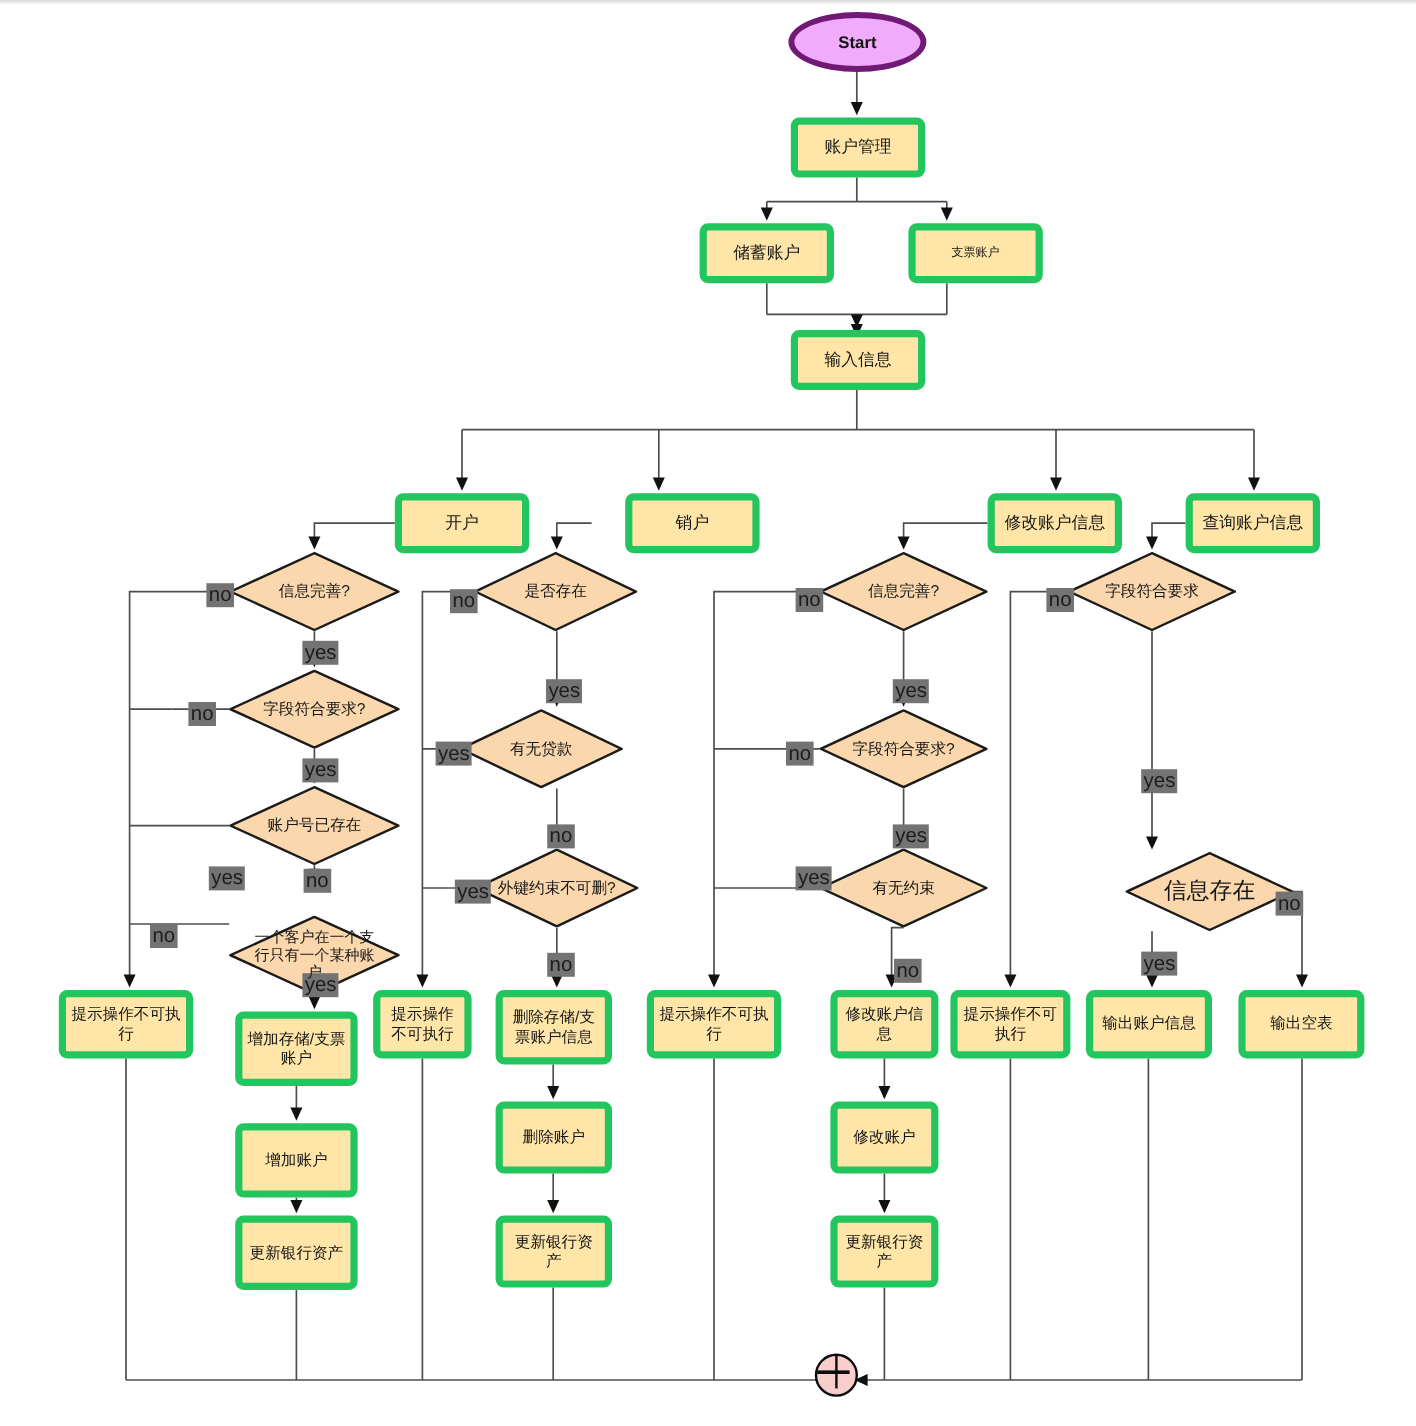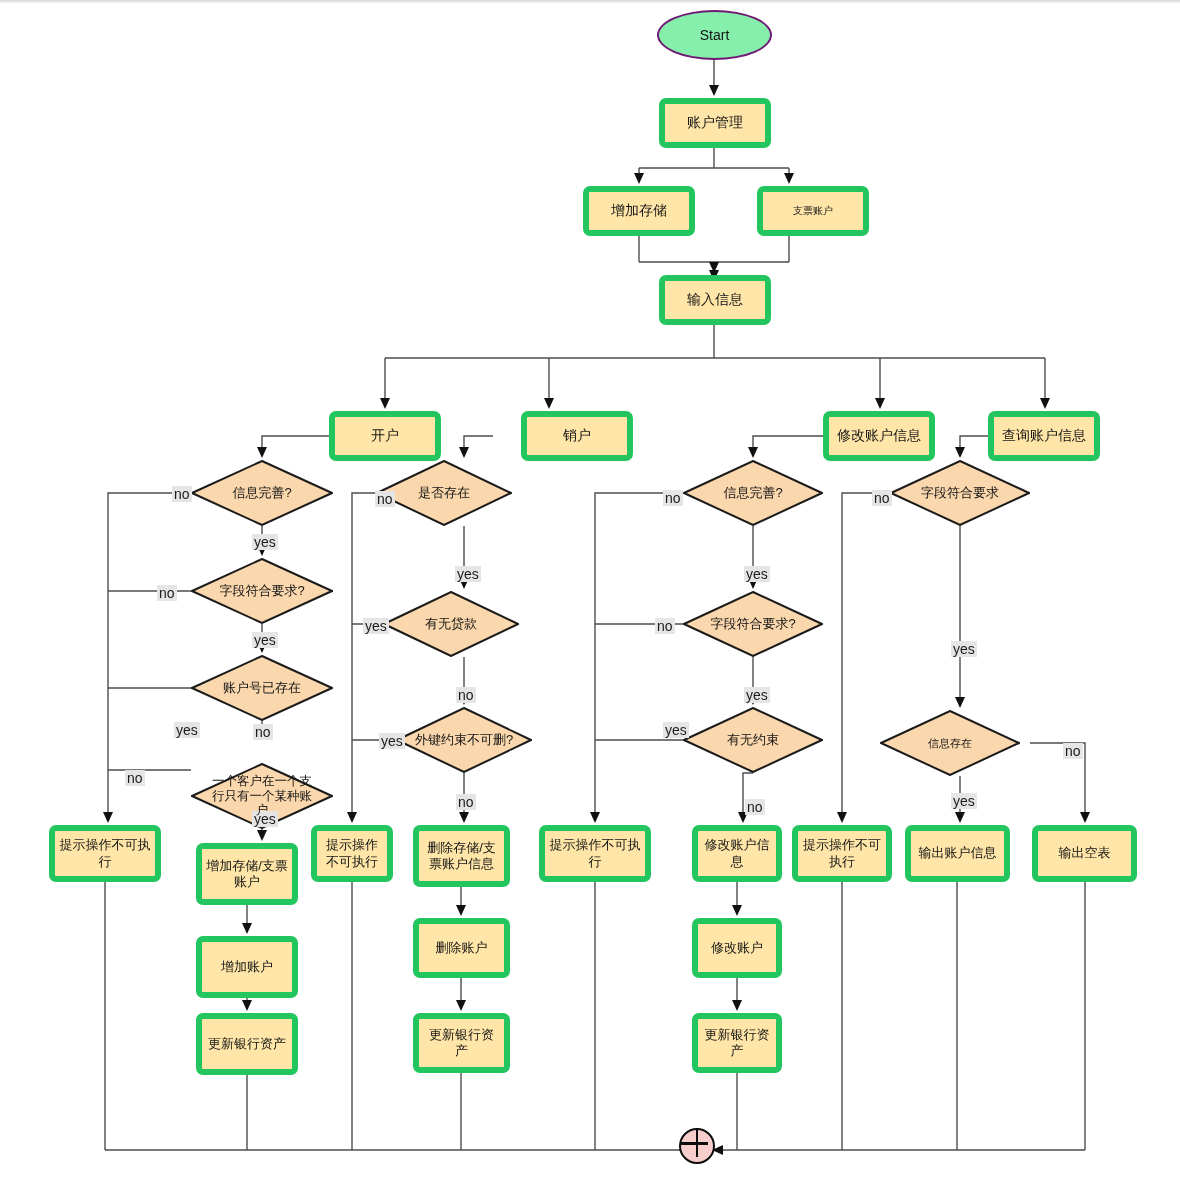--- a/index.html
+++ b/index.html
@@ -2,27 +2,27 @@
 <html><head>
 <meta charset="utf-8">
 <style>
   html,body{margin:0;padding:0;background:#ffffff;}
   body{width:1180px;height:1188px;font-family:"Liberation Sans","DejaVu Sans",sans-serif;overflow:hidden;}
   #canvas{position:relative;width:1180px;height:1188px;}
   svg#wires{position:absolute;left:0;top:0;width:1180px;height:1188px;}
   .node{position:absolute;box-sizing:border-box;display:flex;align-items:center;justify-content:center;text-align:center;}
   .proc{background:#ffe6a8;border:6px solid #22c55e;border-radius:7px;color:#161616;}
   .proc span{display:block;line-height:1.26;padding:0 4px;}
-  .startnode{background:#86efac;border:2px solid #701a75;border-radius:50%;color:#131313;}
+  .startnode{background:#f0abfc;border:5px solid #701a75;border-radius:50%;color:#131313;font-weight:bold;}
   .dia{background:transparent;}
   .dia .dshape{position:absolute;left:0;top:0;width:100%;height:100%;}
   .dia .dlabel{position:relative;z-index:2;width:100%;line-height:1.18;color:#161616;}
   .endnode{position:absolute;border:2.5px solid #0d0d0d;border-radius:50%;background:#f8cecc;}
   .endnode i{position:absolute;background:#0d0d0d;}
-  .edgelabel{position:absolute;font-size:14px;color:#1c1c1c;background:#e5e5e5;padding:0 2px;white-space:nowrap;}
+  .edgelabel{position:absolute;font-size:17px;color:#1c1c1c;background:#737373;padding:0 2px;white-space:nowrap;}
   .topline{position:absolute;left:0;top:0;width:1180px;height:3px;background:linear-gradient(to bottom,#d8d8d8,#f3f3f3);}
 </style>
 </head>
 <body>
 
 <div id="canvas">
   <div class="topline"></div>
   <svg id="wires" viewBox="0 0 1180 1188">
       <path d="M714,60 L714,92" fill="none" stroke="#4d4d4d" stroke-width="1.4"></path>
       <path d="M714,148 L714,168 M639,168 L789,168 M639,168 L639,180 M789,168 L789,180" fill="none" stroke="#4d4d4d" stroke-width="1.4"></path>
@@ -113,21 +113,21 @@
       <path d="M712,1150 l11,-5 l0,10 z" fill="#111"></path>
     </svg>
   <div id="nodelayer">
       <div class="node startnode" style="left: 657px; top: 10px; width: 115px; height: 50px; font-size: 14px;">
         <span>Start</span>
       </div>
       <div class="node proc" style="left: 659px; top: 98px; width: 112px; height: 50px; font-size: 14px;">
         <span>账户管理</span>
       </div>
       <div class="node proc" style="left: 583px; top: 186px; width: 112px; height: 50px; font-size: 14px;">
-        <span>增加存储</span>
+        <span>储蓄账户</span>
       </div>
       <div class="node proc" style="left: 757px; top: 186px; width: 112px; height: 50px; font-size: 10px;">
         <span>支票账户</span>
       </div>
       <div class="node proc" style="left: 659px; top: 275px; width: 112px; height: 50px; font-size: 14px;">
         <span>输入信息</span>
       </div>
       <div class="node proc" style="left: 329px; top: 411px; width: 112px; height: 50px; font-size: 14px;">
         <span>开户</span>
       </div>
@@ -157,21 +157,21 @@
           <polygon points="71,1 141,33 71,65 1,33" fill="#fad7ac" stroke="#1b1b1b" stroke-width="2"></polygon>
         </svg>
         <div class="dlabel">账户号已存在</div>
       </div>
       <div class="node dia" style="left: 191px; top: 763px; width: 142px; height: 66px; font-size: 13px;">
         <svg class="dshape" viewBox="0 0 142 66" preserveAspectRatio="none">
           <polygon points="71,1 141,33 71,65 1,33" fill="#fad7ac" stroke="#1b1b1b" stroke-width="2"></polygon>
         </svg>
         <div class="dlabel" style="width: 104px; margin: 0px auto; font-size: 12.5px;">一个客户在一个支行只有一个某种账户</div>
       </div>
-      <div class="node dia" style="left: 376px; top: 460px; width: 136px; height: 66px; font-size: 13px;">
+      <div class="node dia" style="left: 395px; top: 460px; width: 136px; height: 66px; font-size: 13px;">
         <svg class="dshape" viewBox="0 0 136 66" preserveAspectRatio="none">
           <polygon points="68,1 135,33 68,65 1,33" fill="#fad7ac" stroke="#1b1b1b" stroke-width="2"></polygon>
         </svg>
         <div class="dlabel">是否存在</div>
       </div>
       <div class="node dia" style="left: 383px; top: 591px; width: 136px; height: 66px; font-size: 13px;">
         <svg class="dshape" viewBox="0 0 136 66" preserveAspectRatio="none">
           <polygon points="68,1 135,33 68,65 1,33" fill="#fad7ac" stroke="#1b1b1b" stroke-width="2"></polygon>
         </svg>
         <div class="dlabel">有无贷款</div>
@@ -199,21 +199,21 @@
           <polygon points="70,1 139,33 70,65 1,33" fill="#fad7ac" stroke="#1b1b1b" stroke-width="2"></polygon>
         </svg>
         <div class="dlabel">有无约束</div>
       </div>
       <div class="node dia" style="left: 890px; top: 460px; width: 140px; height: 66px; font-size: 13px;">
         <svg class="dshape" viewBox="0 0 140 66" preserveAspectRatio="none">
           <polygon points="70,1 139,33 70,65 1,33" fill="#fad7ac" stroke="#1b1b1b" stroke-width="2"></polygon>
         </svg>
         <div class="dlabel">字段符合要求</div>
       </div>
-      <div class="node dia" style="left: 880px; top: 710px; width: 140px; height: 66px; font-size: 11px;">
+      <div class="node dia" style="left: 938px; top: 710px; width: 140px; height: 66px; font-size: 19px;">
         <svg class="dshape" viewBox="0 0 140 66" preserveAspectRatio="none">
           <polygon points="70,1 139,33 70,65 1,33" fill="#fad7ac" stroke="#1b1b1b" stroke-width="2"></polygon>
         </svg>
         <div class="dlabel">信息存在</div>
       </div>
       <div class="node proc" style="left: 49px; top: 825px; width: 112px; height: 57px; font-size: 13px;">
         <span>提示操作不可执行</span>
       </div>
       <div class="node proc" style="left: 196px; top: 843px; width: 102px; height: 62px; font-size: 13px;">
         <span>增加存储/支票账户</span>

